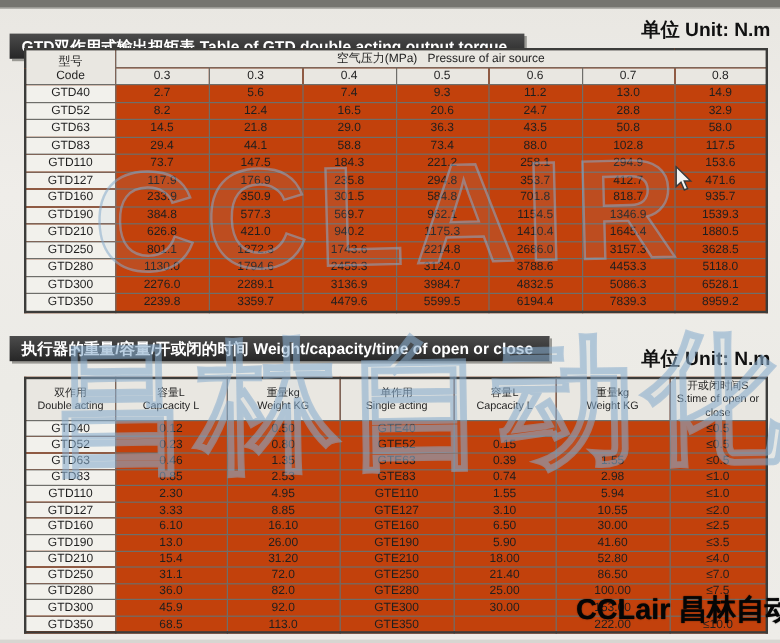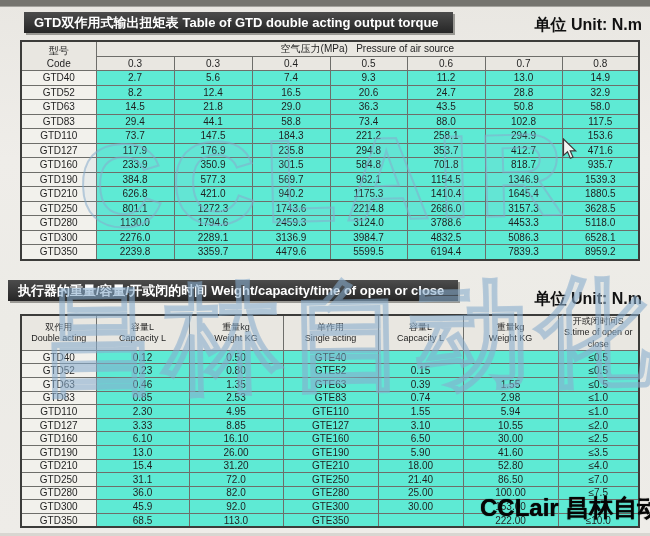--- a/index.html
+++ b/index.html
@@ -16,28 +16,28 @@
     position:absolute;left:8px;height:21px;line-height:21px;
     background:linear-gradient(180deg,#4c4c4c,#262626);
     color:#fff;font-weight:bold;font-size:13px;
     padding:0 14px 0 10px;white-space:nowrap;
     box-shadow:2px 2px 0 #9a9994;
   }
   .title-bar .en{margin-left:4px;}
   .unit-label{
     position:absolute;right:8px;font-size:16px;font-weight:bold;color:#111;white-space:nowrap;
   }
-  #title1{top:12px;margin-left:16px;}
+  #title1{top:28px;}
   #unit1{top:15px;}
   #title2{top:280px;}
   #unit2{top:289px;}
 
   table{
     position:absolute;left:20px;border-collapse:collapse;
-    width:618px;table-layout:fixed;background:#5eead4;z-index:1;
+    width:618px;table-layout:fixed;background:#c2410c;z-index:1;
   }
   #table1{top:40px;}
   #table2{top:314px;}
   th,td{
     border:1px solid #6e6e6a;text-align:center;vertical-align:middle;
     font-size:10px;padding:0 2px;color:#1f1f1f;overflow:hidden;white-space:nowrap;
   }
   table{border:2px solid #3c3c3a;}
   thead th{background:#e9e7e1;font-weight:normal;}
   #table1 thead th{height:13px;font-size:10px;}

